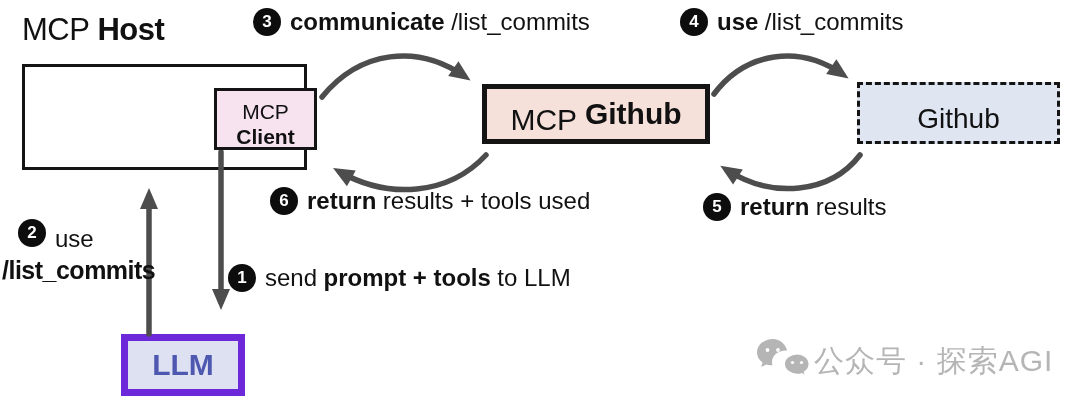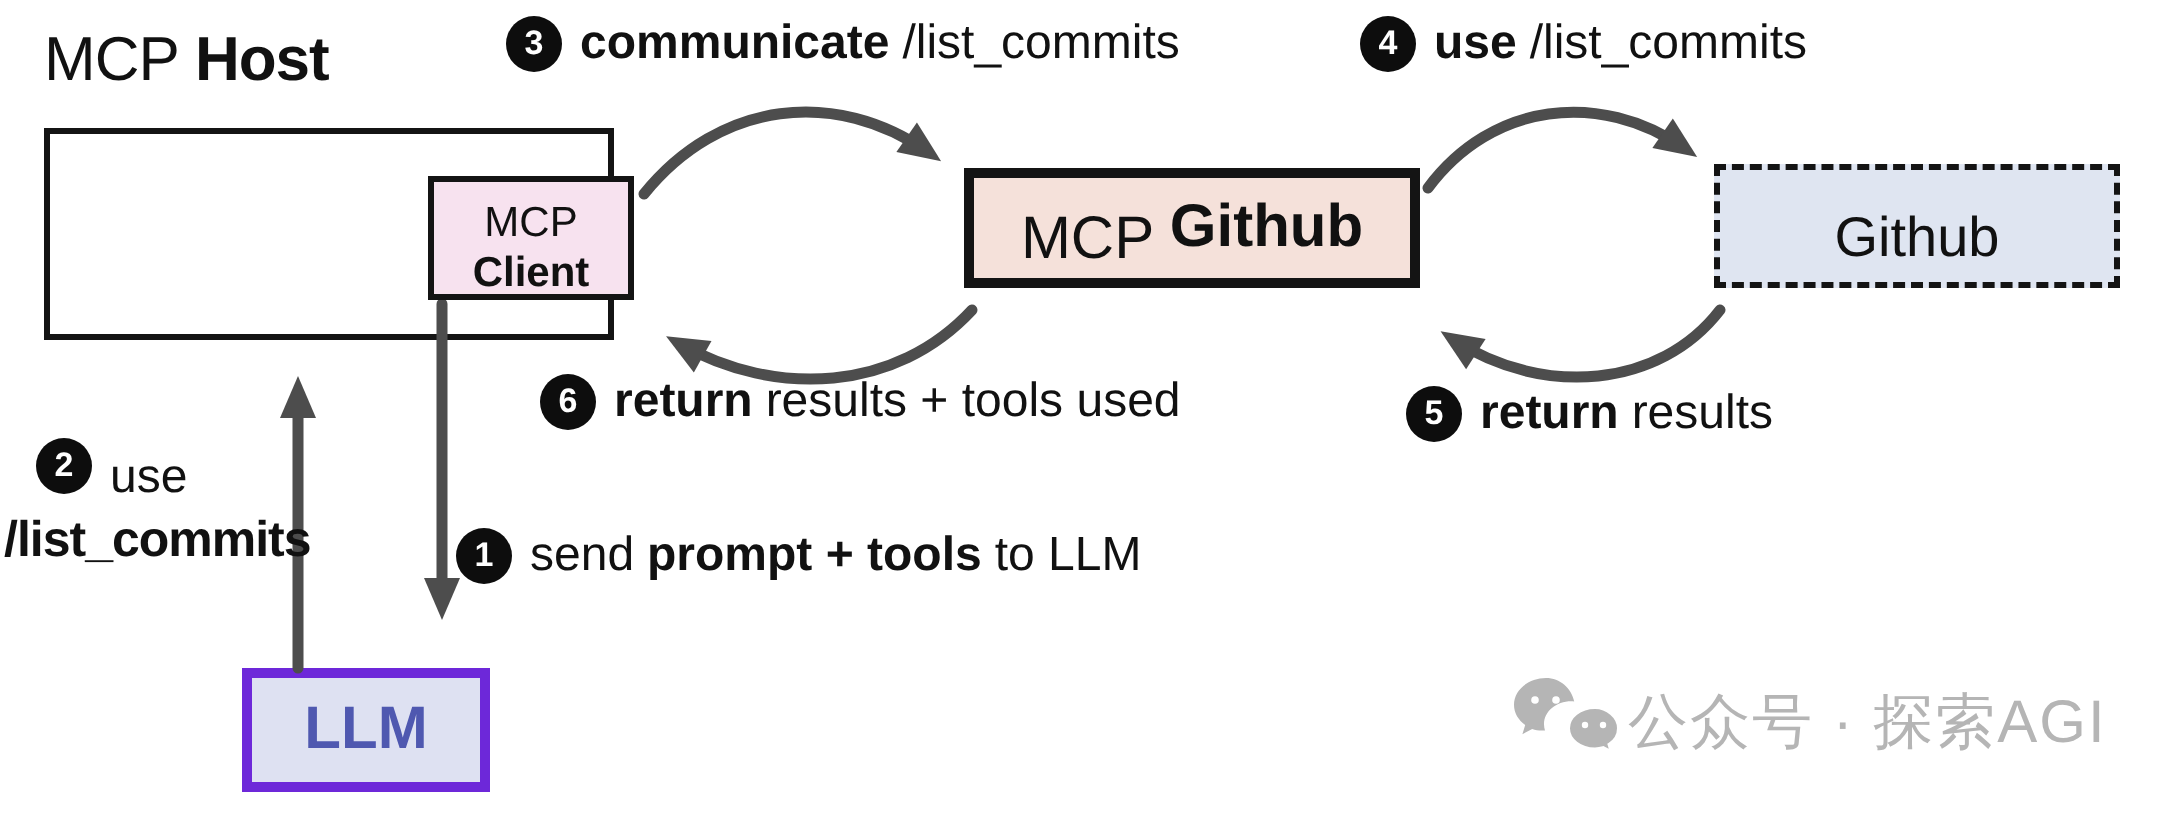--- a/index.html
+++ b/index.html
@@ -11,21 +11,21 @@
   .abs{position:absolute;}
   
   .box{box-sizing:border-box;display:flex;align-items:center;justify-content:center;text-align:center;}
   .host-box{left:22px;top:64px;width:285px;height:106px;border:3px solid #141414;background:#ffffff;z-index:1;}
   .client-box{left:214px;top:88px;width:103px;height:62px;border:3px solid #141414;background:#f7e2ef;z-index:3;
               flex-direction:column;font-size:21px;line-height:1.18;}
   .server-box{left:482px;top:84px;width:228px;height:60px;border:5px solid #141414;background:#f5e1da;
               font-size:30px;z-index:2;}
   .github-box{left:857px;top:82px;width:203px;height:62px;border:3px dashed #141414;background:#dfe5f1;
               font-size:28px;z-index:2;}
-  .llm-box{left:121px;top:334px;width:124px;height:62px;border:5px solid #6d28d9;background:#dee1f2;
+  .llm-box{left:121px;top:334px;width:124px;height:62px;border:7px solid #6d28d9;background:#dee1f2;
            font-size:30px;font-weight:700;color:#4f58b0;z-index:2;}
   .w400{font-weight:400;margin-top:12px;}
   .w700{font-weight:700;}
   .sp{display:inline-block;width:0.26em;}
   
   .diagram-title{left:22px;top:12px;font-size:31px;letter-spacing:-0.5px;z-index:2;}
   
   .step{display:flex;align-items:center;font-size:24px;white-space:nowrap;z-index:4;}
   .step .txt span{margin-right:0.27em;}
   .step .txt span:last-child{margin-right:0;}

